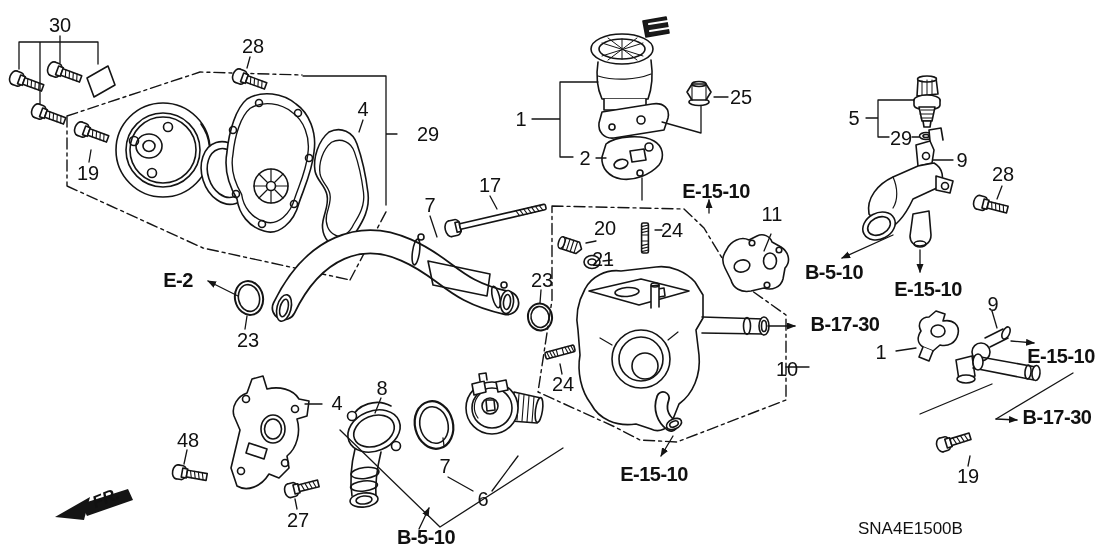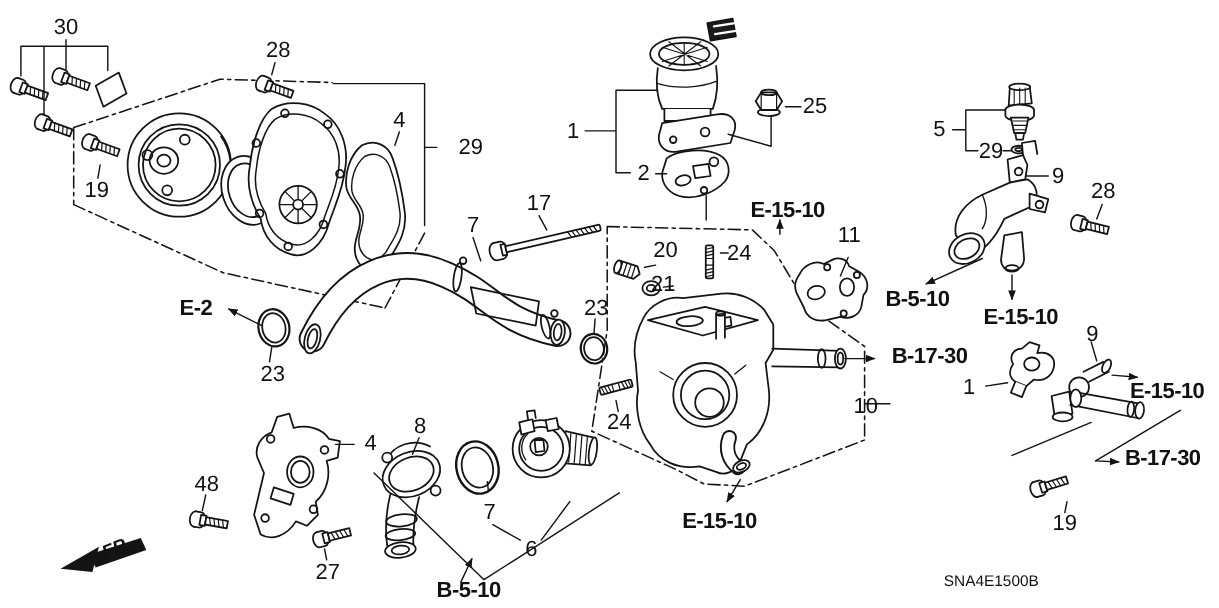--- a/index.html
+++ b/index.html
@@ -3,21 +3,21 @@
 <meta charset="utf-8">
 <style>
   html,body{margin:0;padding:0;background:#fff;}
   .stage{position:relative;width:1108px;height:553px;background:#fff;overflow:hidden;
          font-family:"Liberation Sans","DejaVu Sans",sans-serif;color:#111;}
   .stage svg{position:absolute;left:0;top:0;}
   .callout{position:absolute;transform:translate(-50%,-50%);white-space:nowrap;
            font-size:20px;line-height:1;color:#111;letter-spacing:0px;}
   .num{font-weight:500;}
   .ref{font-weight:bold;font-size:20px;letter-spacing:-0.5px;}
-  .code{font-size:14px;transform:translate(0,-50%);font-weight:500;}
+  .code{font-size:17px;transform:translate(0,-50%);font-weight:500;}
   .fr{font-weight:bold;font-size:17px;font-style:italic;
       transform:translate(-50%,-50%) rotate(-22deg);}
 </style>
 </head>
 <body>
 
 <div class="stage">
 
 <svg width="1108" height="553" viewBox="0 0 1108 553" stroke="#141414" fill="none" stroke-width="1.6" stroke-linecap="round" stroke-linejoin="round">
   <defs>

